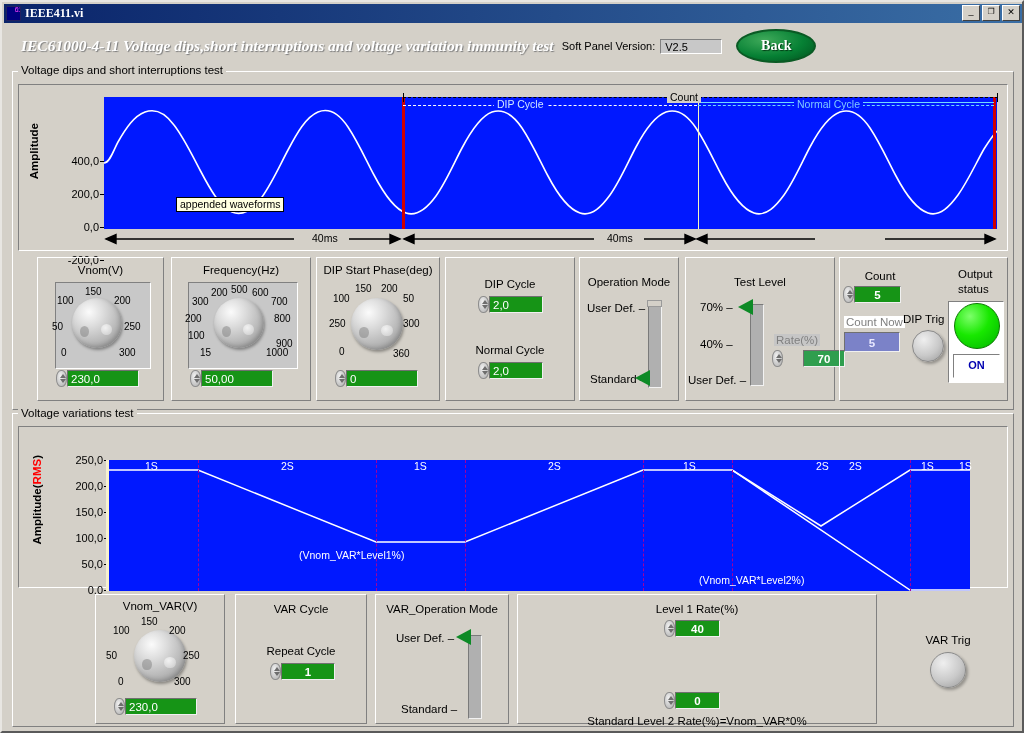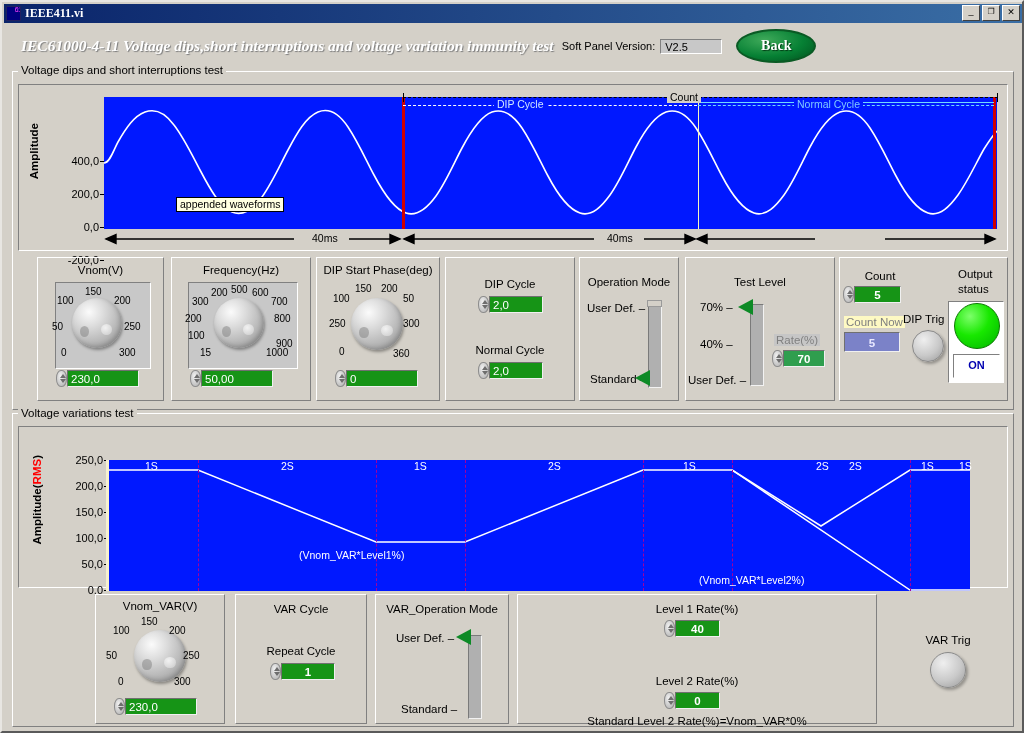--- a/index.html
+++ b/index.html
@@ -327,33 +327,33 @@
       </div>
 
       <div class="raised" style="position:absolute;left:672px;top:185px;width:148px;height:142px;">
         <div class="lbl" style="left:0;top:18px;width:148px;text-align:center;">Test Level</div>
         <div class="lbl" style="left:14px;top:43px;">70% –</div>
         <div class="lbl" style="left:14px;top:80px;">40% –</div>
         <div class="lbl" style="left:2px;top:116px;">User Def. –</div>
         <div class="slider-track" style="left:64px;top:46px;width:12px;height:80px;"></div>
         <div class="pointer" style="left:52px;top:41px;"></div>
         <div class="lbl dim" style="left:88px;top:76px;background:#c6c6c6;padding:0 2px;">Rate(%)</div>
-        <div class="numctl" style="left:86px;top:92px;">
+        <div class="numctl" style="left:86px;top:92px;gap:20px;">
           <div class="spin"></div>
           <div class="numfield center" style="width:42px;background:#2f9e4e;">70</div>
         </div>
       </div>
 
       <div class="raised" style="position:absolute;left:826px;top:185px;width:167px;height:142px;">
         <div class="lbl" style="left:10px;top:12px;width:60px;text-align:center;">Count</div>
         <div class="numctl" style="left:3px;top:28px;">
           <div class="spin"></div>
           <div class="numfield center" style="width:47px;background:#169416;">5</div>
         </div>
-        <div class="lbl dim" style="left:4px;top:58px;background:#fef9c3;padding:0 2px;">Count Now</div>
+        <div class="lbl dim" style="left:4px;top:58px;background:#ffffff;padding:0 2px;">Count Now</div>
         <div class="numfield gray center" style="position:absolute;left:4px;top:74px;width:56px;height:20px;line-height:20px;">5</div>
         <div class="lbl" style="left:63px;top:55px;">DIP Trig</div>
         <div class="pushbtn" style="left:72px;top:72px;width:30px;height:30px;"></div>
         <div class="lbl" style="left:118px;top:10px;">Output</div>
         <div class="lbl" style="left:118px;top:25px;">status</div>
         <div class="led-frame" style="left:108px;top:43px;width:54px;height:80px;"></div>
         <div class="led" style="left:114px;top:45px;width:44px;height:44px;"></div>
         <div class="onbox" style="left:113px;top:96px;width:45px;height:22px;">ON</div>
       </div>
     </div>
@@ -443,21 +443,20 @@
         <div class="slider-track" style="left:92px;top:40px;width:12px;height:82px;"></div>
         <div class="pointer" style="left:80px;top:34px;"></div>
       </div>
 
       <div class="raised" style="position:absolute;left:504px;top:180px;width:358px;height:128px;">
         <div class="lbl" style="left:0;top:8px;width:358px;text-align:center;">Level 1 Rate(%)</div>
         <div class="numctl" style="left:146px;top:25px;">
           <div class="spin"></div>
           <div class="numfield center" style="width:45px;">40</div>
         </div>
-        <div class="lbl" style="left:0;top:80px;width:358px;text-align:center;">Level 2 Rate(%)</div>
         <div class="numctl" style="left:146px;top:97px;">
           <div class="spin"></div>
           <div class="numfield center" style="width:45px;">0</div>
         </div>
         <div class="lbl" style="left:0;top:120px;width:358px;text-align:center;">Standard Level 2 Rate(%)=Vnom_VAR*0%</div>
       </div>
 
       <div style="position:absolute;left:880px;top:180px;width:110px;height:128px;">
         <div class="lbl" style="left:0;top:40px;width:110px;text-align:center;">VAR Trig</div>
         <div class="pushbtn" style="left:37px;top:58px;width:34px;height:34px;"></div>

